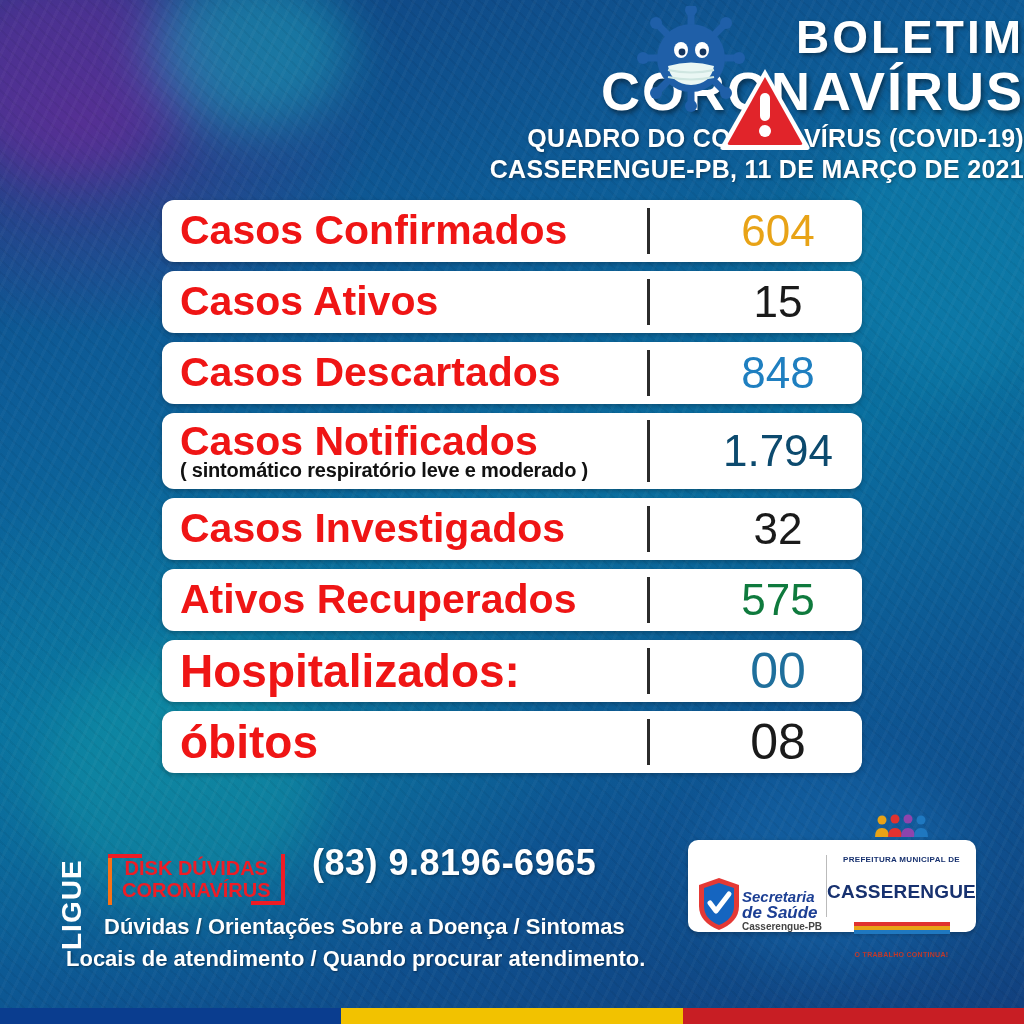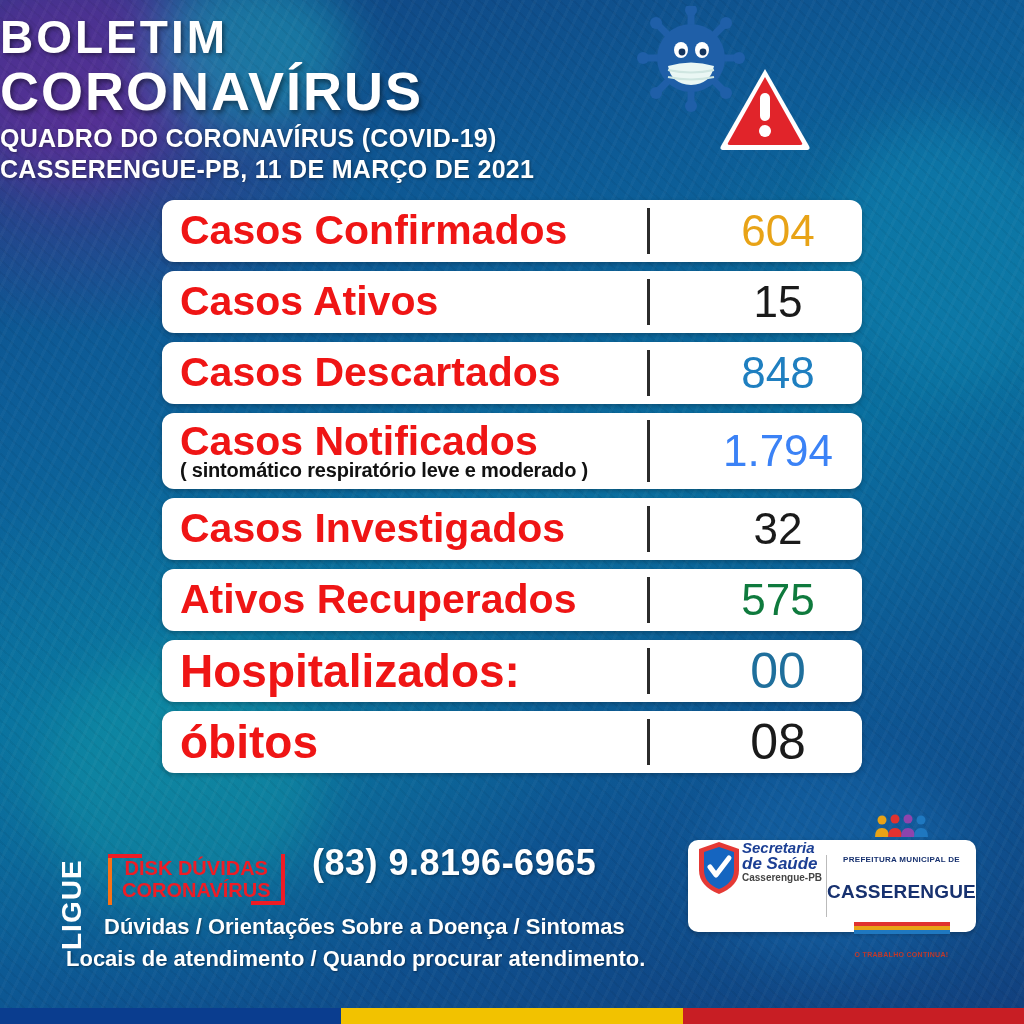--- a/index.html
+++ b/index.html
@@ -44,21 +44,21 @@
     left: 0; right: 0; bottom: 0;
     height: 16px;
     display: flex;
   }
   .flag-strip span { flex: 1; }
 
   
   .header {
     position: relative;
     padding-top: 14px;
-    text-align: left;
+    text-align: right;
     color: #fff;
   }
   .title-1 {
     font-size: 46px;
     font-weight: bold;
     letter-spacing: 3px;
     text-shadow: 2px 2px 4px rgba(0,0,0,.45);
     line-height: 1.02;
   }
   .title-2 {
@@ -213,21 +213,21 @@
     background: #fff;
     border-radius: 10px;
     display: flex;
     align-items: center;
     box-shadow: 0 2px 5px rgba(0,0,0,.25);
   }
   .logo-a {
     width: 150px;
     height: 100%;
     display: flex;
-    align-items: flex-start;
+    align-items: flex-end;
     gap: 0;
     padding-left: 8px;
   }
   .logo-a .txt { line-height: 1.02; }
   .logo-a .t1 { color: #1c3f94; font-size: 15px; font-weight: bold; font-style: italic; }
   .logo-a .t2 { color: #1c3f94; font-size: 17px; font-weight: bold; font-style: italic; }
   .logo-a .t3 { color: #444; font-size: 10px; font-weight: bold; }
   .logo-sep { width: 1px; height: 62px; background: #bbb; }
   .logo-b {
     flex: 1;
@@ -321,21 +321,21 @@
     <div class="divider"></div>
     <div class="value" style="color:#1f7fc0">848</div>
   </div>
 
   <div class="row tall">
     <div class="label">
       <span>Casos Notificados</span>
       <span class="note">( sintomático respiratório leve e moderado )</span>
     </div>
     <div class="divider"></div>
-    <div class="value" style="color:#3b82f6">1.794</div>
+    <div class="value" style="color:#0c4a6e">1.794</div>
   </div>
 
   <div class="row">
     <div class="label">Casos Investigados</div>
     <div class="divider"></div>
     <div class="value" style="color:#1a1a1a">32</div>
   </div>
 
   <div class="row">
     <div class="label">Ativos Recuperados</div>

